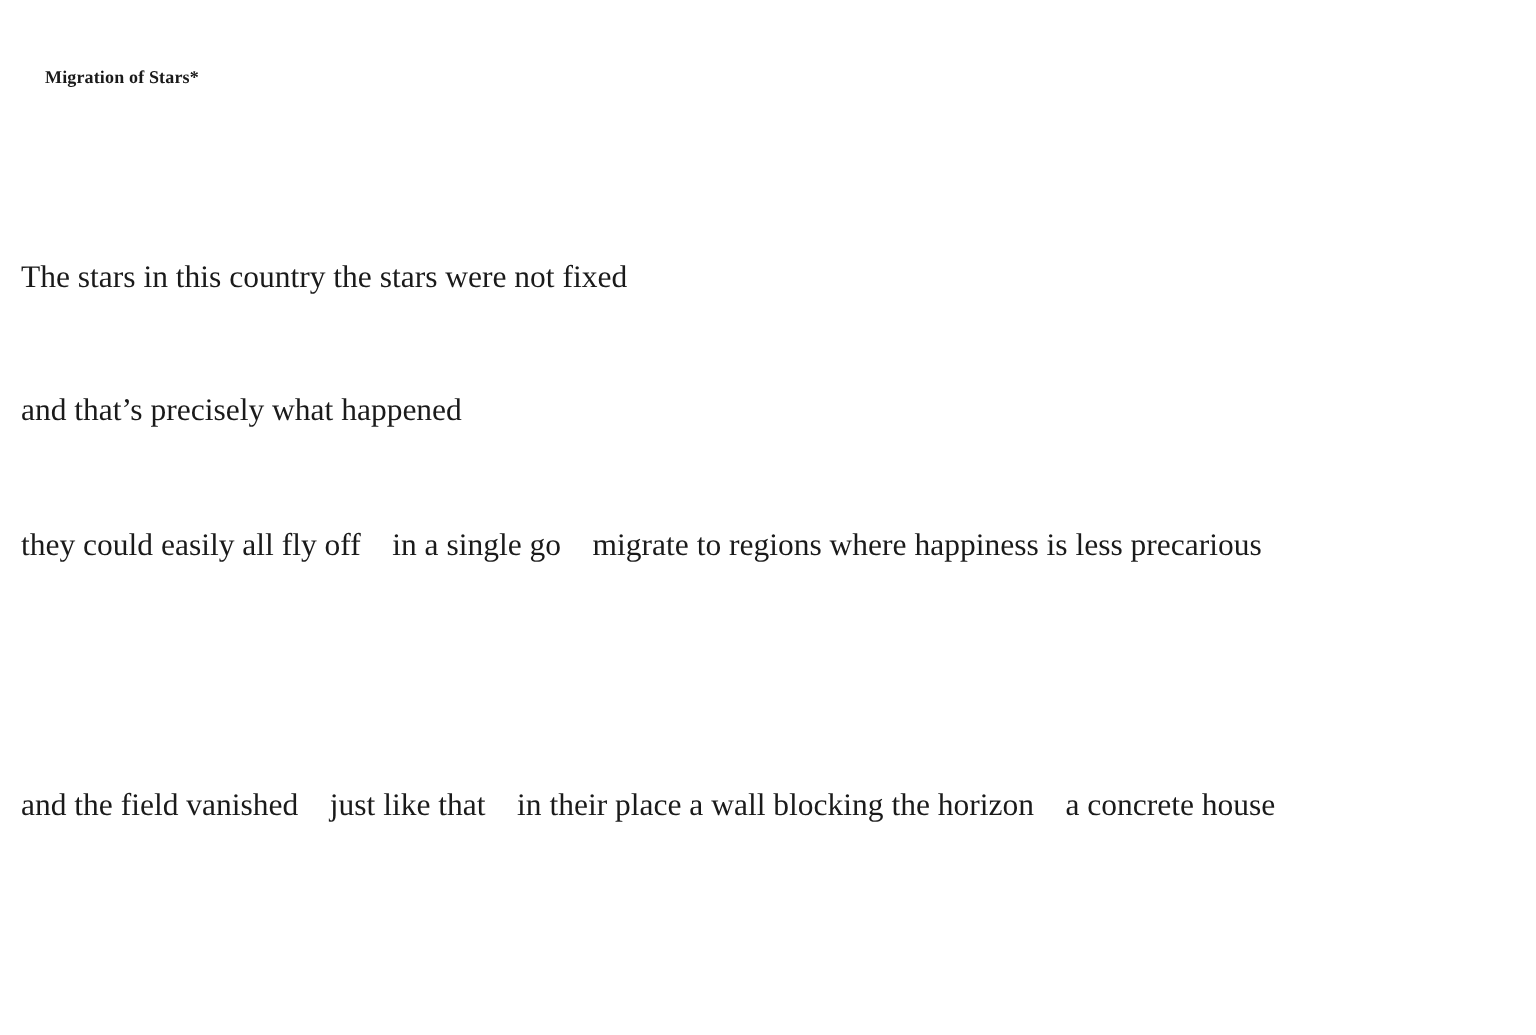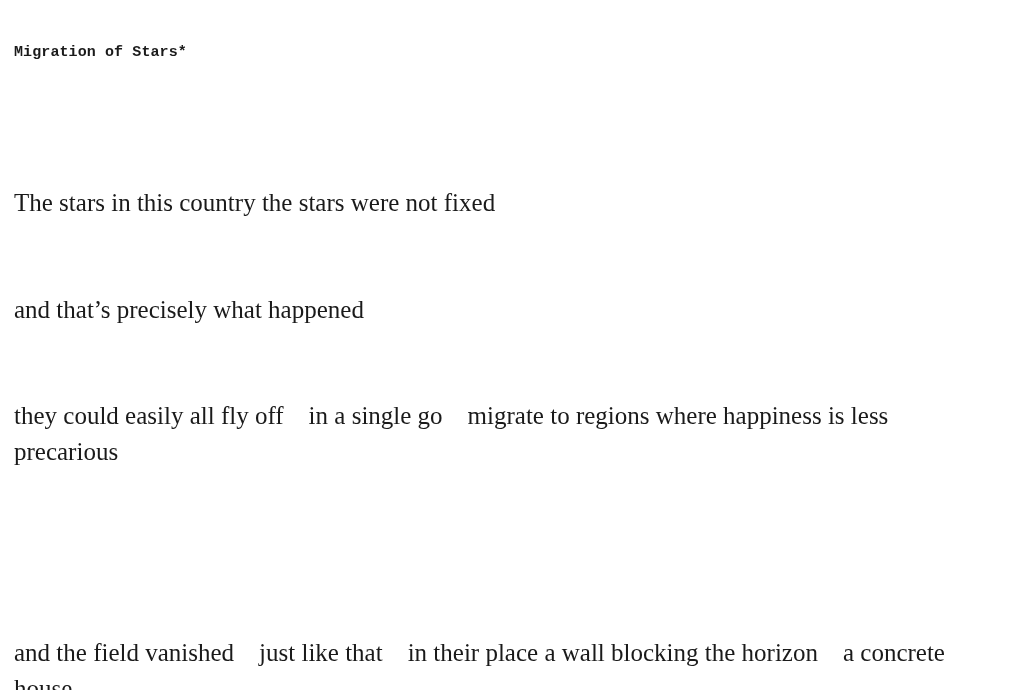--- a/index.html
+++ b/index.html
@@ -14,30 +14,29 @@
     font-family: "Liberation Serif", "DejaVu Serif", serif;
     color: #1a1a1a;
   }
   .page {
     box-sizing: border-box;
     width: 1024px;
     height: 690px;
     padding: 44px 40px 20px 14px;
   }
   .poem-title {
-    font-size: 15px;
+    font-size: 12px;
     font-weight: bold;
     letter-spacing: 0.1px;
-    margin: 0 0 52px 0;
+    margin: 0 0 52px 16px;
     line-height: 1.2;
-    font-family: Liberation Mono, monospace;
   }
   .stanza {
     margin: 0 0 24px 0;
-    font-size: 25px;
+    font-size: 21px;
     line-height: 1.42;
     white-space: pre-wrap;
   }
   .stanza:last-of-type {
     margin-bottom: 0;
   }
   .stanza .line {
     display: block;
     white-space: pre-wrap;
   }

